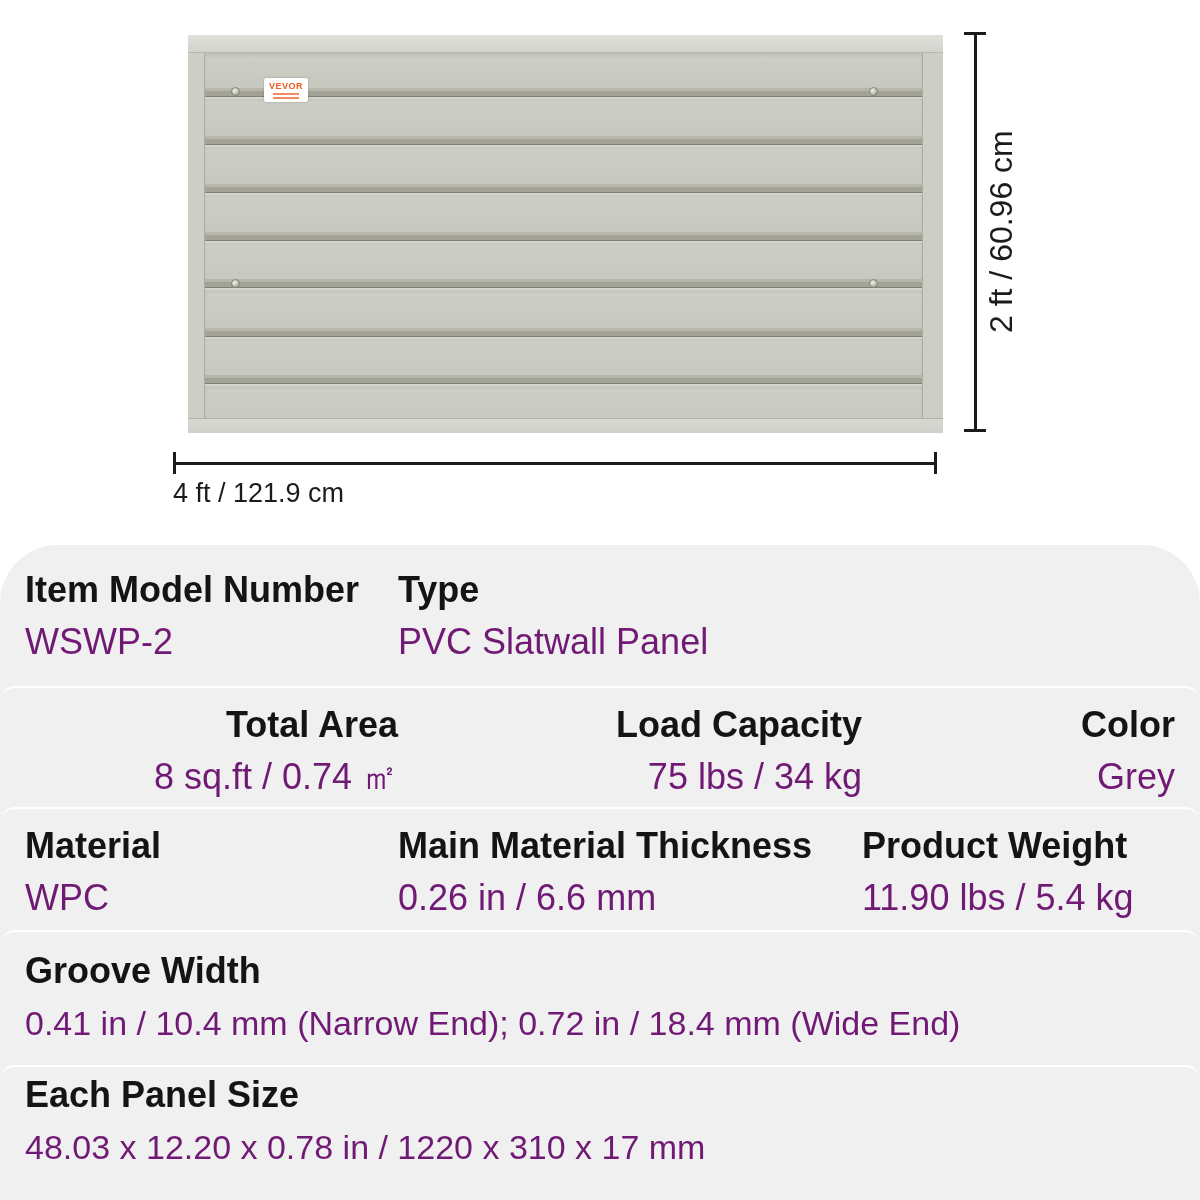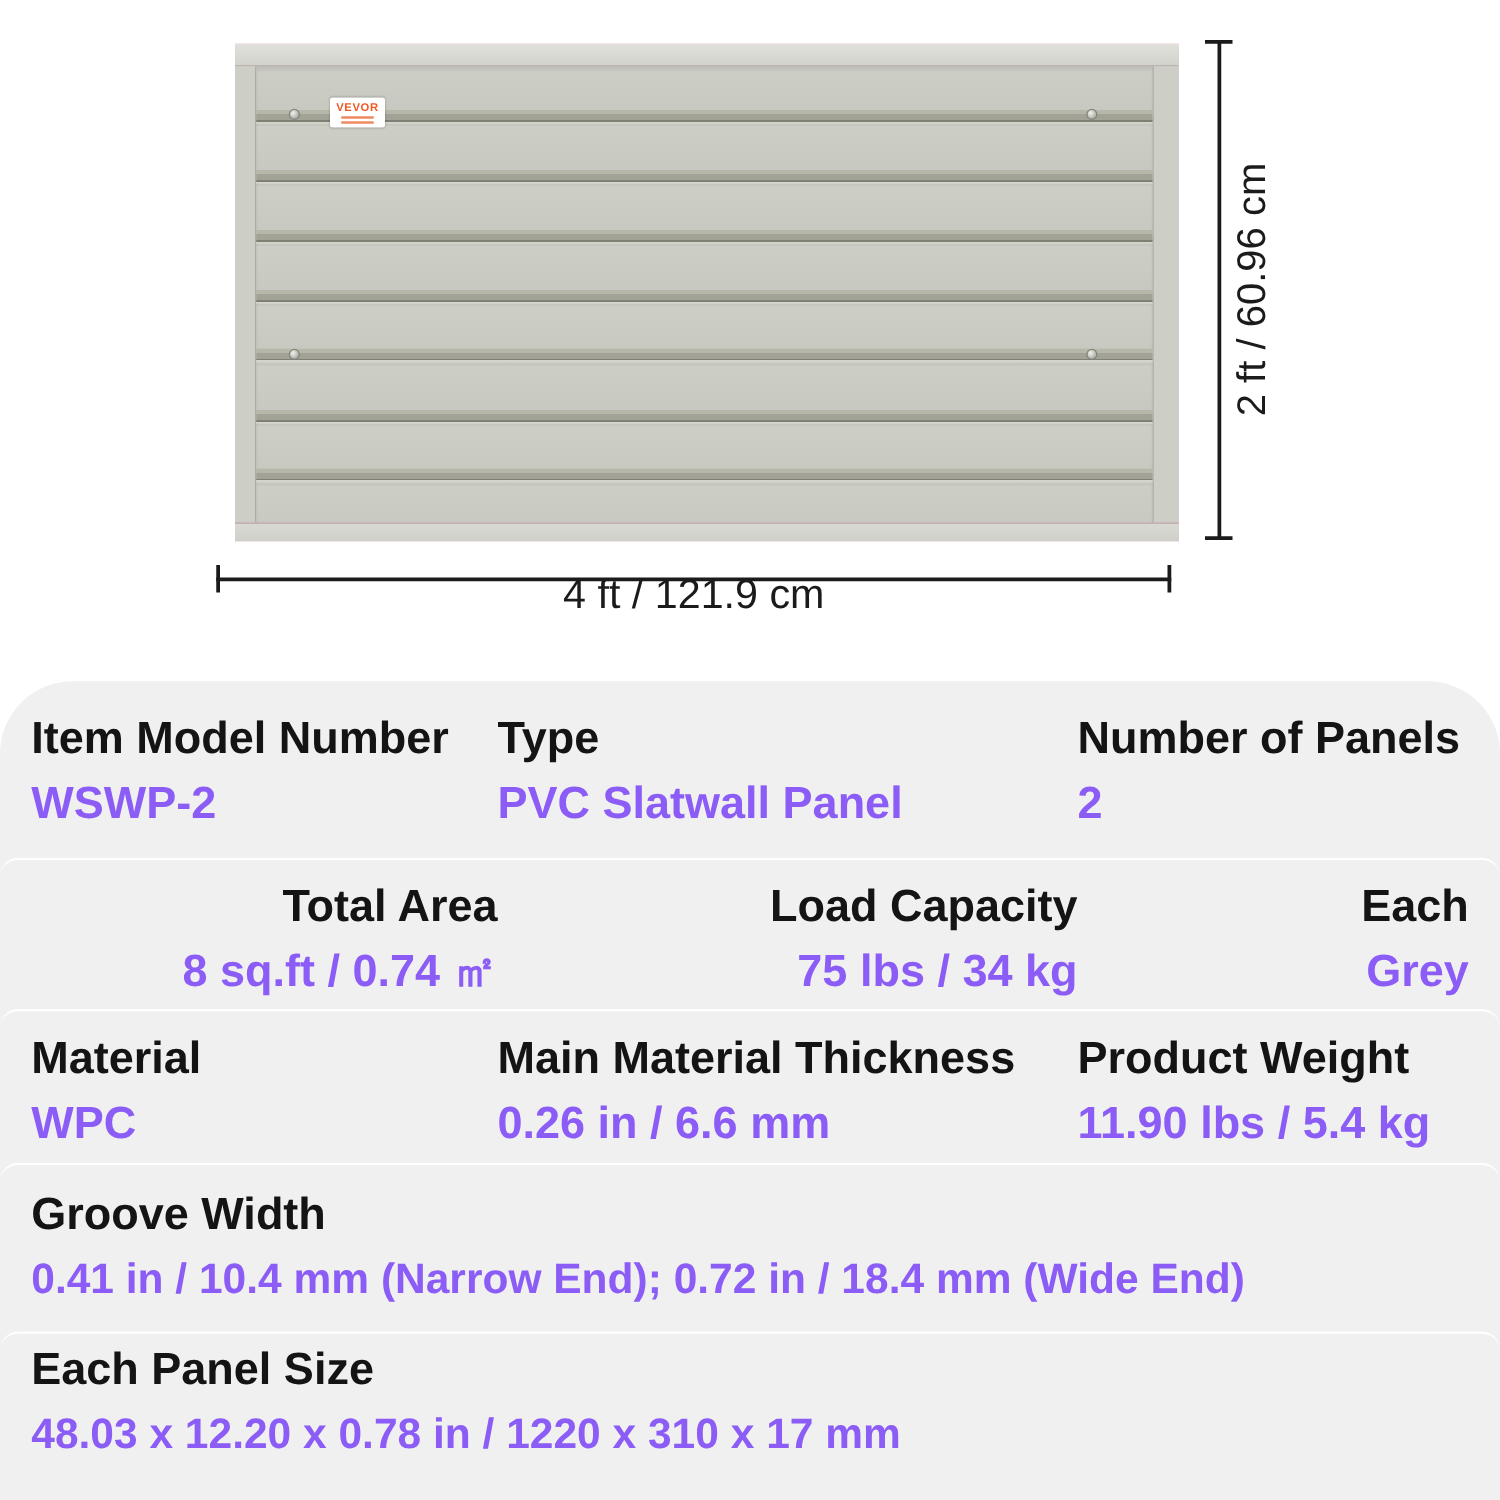--- a/index.html
+++ b/index.html
@@ -69,42 +69,42 @@
   .dim-v-cap.top { top:32px; } .dim-v-cap.bot { top:429px; }
   .dim-v-label {
     position:absolute; left:983px; top:32px; height:400px; width:40px;
     writing-mode:vertical-rl; transform:rotate(180deg);
     font-size:32px; text-align:center; white-space:nowrap;
   }
   .dim-h-line { position:absolute; left:173px; top:462px; width:764px; height:3px; background:#1b1b1b; }
   .dim-h-cap  { position:absolute; top:452px; width:3px; height:22px; background:#1b1b1b; }
   .dim-h-cap.left { left:173px; } .dim-h-cap.right { left:934px; }
   .dim-h-label {
-    position:absolute; left:173px; top:456px; width:764px;
-    font-size:33px; text-align:center; white-space:nowrap;
+    position:absolute; left:173px; top:478px; width:764px;
+    font-size:27px; text-align:left; white-space:nowrap;
   }
 
   
   .spec {
     position:absolute; left:0; top:545px; width:1200px; height:655px;
     background:#f0f0f0; border-radius:58px 58px 0 0; box-sizing:border-box;
   }
   .spec-row {
     display:grid; grid-template-columns:373px 464px 1fr;
     padding:0 25px; box-sizing:border-box;border-radius:15px;
   }
   .spec-row.full { display:block; }
   .spec-row + .spec-row { border-top:2px solid rgba(255,255,255,0.9); }
   .spec-row.r1 { padding-top:25px; height:141px; }
   .spec-row.r2 { padding-top:17px; height:121px;text-align:right; }
   .spec-row.r3 { padding-top:17px; height:123px; }
   .spec-row.r4 { padding-top:19px; height:135px; }
   .spec-row.r5 { padding-top:8px; height:135px; }
   .spec-label { font-size:36px; font-weight:700; color:#141414; line-height:40px; white-space:nowrap; }
-  .spec-value { font-size:36px; font-weight:700; color:#8b5cf6; line-height:40px; margin-top:12px; white-space:nowrap; }
+  .spec-value { font-size:36px; font-weight:400; color:#701a75; line-height:40px; margin-top:12px; white-space:nowrap; }
   .spec-row.full .spec-value { font-size:34px; }
 </style>
 </head>
 <body>
 
 <div id="app">
 
   <div class="panel">
     <div class="panel-top-rail"></div>
     <div class="panel-left-rail"></div>
@@ -144,37 +144,33 @@
 
     <div class="spec-row r1">
       <div class="spec-cell">
         <div class="spec-label">Item Model Number</div>
         <div class="spec-value">WSWP-2</div>
       </div>
       <div class="spec-cell">
         <div class="spec-label">Type</div>
         <div class="spec-value">PVC Slatwall Panel</div>
       </div>
-      <div class="spec-cell">
-        <div class="spec-label">Number of Panels</div>
-        <div class="spec-value">2</div>
-      </div>
     </div>
 
     <div class="spec-row r2">
       <div class="spec-cell">
         <div class="spec-label">Total Area</div>
         <div class="spec-value">8 sq.ft / 0.74 ㎡</div>
       </div>
       <div class="spec-cell">
         <div class="spec-label">Load Capacity</div>
         <div class="spec-value">75 lbs / 34 kg</div>
       </div>
       <div class="spec-cell">
-        <div class="spec-label">Each</div>
+        <div class="spec-label">Color</div>
         <div class="spec-value">Grey</div>
       </div>
     </div>
 
     <div class="spec-row r3">
       <div class="spec-cell">
         <div class="spec-label">Material</div>
         <div class="spec-value">WPC</div>
       </div>
       <div class="spec-cell">

